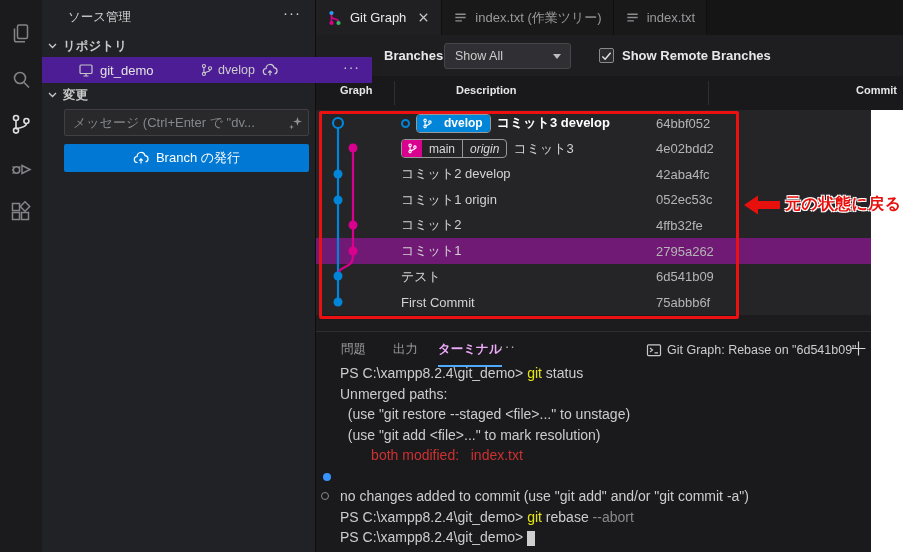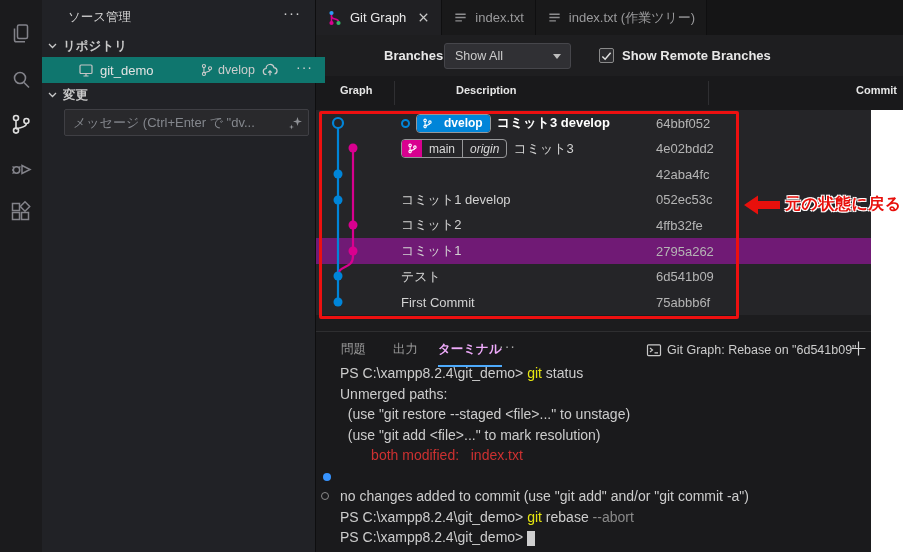--- a/index.html
+++ b/index.html
@@ -12,21 +12,21 @@
   
   .abar{ position:absolute; left:0; top:0; width:42px; height:552px; background:#1b1b1d; z-index:3; }
   .abar-icon{ position:absolute; left:0; width:42px; height:40px; display:flex; align-items:center; justify-content:center; color:#83838a; cursor:pointer; }
   .abar-icon.active{ color:#dedede; }
   
   .sidebar{ position:absolute; left:42px; top:0; width:273px; height:552px; background:#212226; z-index:3; color:#cccccc; }
   .sb-title{ position:absolute; left:26px; top:9px; font-size:12.5px; color:#d2d2d2; }
   .sb-menu{ position:absolute; right:14px; top:4px; font-size:15px; color:#cfcfcf; letter-spacing:1px; cursor:pointer;}
   .sb-section{ position:absolute; left:6px; height:22px; display:flex; align-items:center; gap:6px; font-size:12.5px; font-weight:bold; color:#c9c9c9; }
   .chev{ width:9px; height:6px; }
-  .repo-row{ position:absolute; left:0; top:57px; width:283px; height:26px; background:#0f766e; display:flex; align-items:center; cursor:pointer; }
+  .repo-row{ position:absolute; left:0; top:57px; width:330px; height:26px; background:#4c1d95; display:flex; align-items:center; cursor:pointer; }
   .repo-icon{ margin-left:36px; color:#c5c5c5; display:flex; }
   .repo-name{ margin-left:6px; font-size:13px; color:#e3e3e3; }
   .repo-branch{ position:absolute; left:158px; display:flex; align-items:center; gap:4px; color:#cdcdcd; font-size:12.5px; }
   .repo-cloud{ position:absolute; left:220px; color:#cdcdcd; display:flex; cursor:pointer; }
   .repo-menu{ position:absolute; right:12px; top:2px; color:#cdcdcd; font-size:14px; letter-spacing:1px; cursor:pointer; }
   .msg-input{ position:absolute; left:22px; top:109px; width:245px; height:27px; background:#29292c; border:1px solid #3f3f44; border-radius:2px; color:#d0d0d0; font-size:13px; padding:0 26px 0 8px; font-family:"Liberation Sans", sans-serif; }
   .msg-input::placeholder{ color:#84878d; }
   .sparkle{ position:absolute; left:246px; top:115px; color:#8e9095; }
   .publish-btn{ position:absolute; left:22px; top:144px; width:245px; height:28px; background:#0078d4; border:none; border-radius:2px; color:#ffffff; font-size:13px; display:flex; align-items:center; justify-content:center; gap:7px; cursor:pointer; font-family:"Liberation Sans", sans-serif; }
   
@@ -177,20 +177,27 @@
     </div>
 
     <input class="msg-input" type="text" placeholder="メッセージ (Ctrl+Enter で &quot;dv..." style="">
     <span class="sparkle">
       <svg width="15" height="15" viewBox="0 0 15 15" fill="currentColor">
           <path d="M9.5 2 10.6 5.4 14 6.5 10.6 7.6 9.5 11 8.4 7.6 5 6.5 8.4 5.4z"></path>
           <path d="M3.5 9.5 4.1 11.4 6 12 4.1 12.6 3.5 14.5 2.9 12.6 1 12 2.9 11.4z"></path>
         </svg>
     </span>
 
+    <button class="publish-btn">
+      <svg width="16" height="16" viewBox="0 0 16 16" fill="none" stroke="#ffffff" stroke-width="1.2">
+          <path d="M4.5 12.5a3 3 0 0 1-.4-6A4 4 0 0 1 12 5.6a3.2 3.2 0 0 1 .6 6.3"></path>
+          <path d="M8 13.5V9M6.2 10.6 8 8.8l1.8 1.8"></path>
+        </svg>
+      <span>Branch の発行</span>
+    </button>
   </div>
 
   <div class="main">
 
     <div class="tabbar">
       <div class="tab active">
         <svg width="16" height="16" viewBox="0 0 16 16" fill="none">
             <path d="M4.5 3v10" stroke="#d9008f" stroke-width="1.6"></path>
             <path d="M4.5 6.5c0 3.5 7 1.5 7 5" stroke="#d9008f" stroke-width="1.6"></path>
             <circle cx="4.5" cy="3" r="2.1" fill="#2f9cf4"></circle>
@@ -201,27 +208,27 @@
         <span class="close">
           <svg width="13" height="13" viewBox="0 0 14 14" stroke="#c8c8c8" stroke-width="1.3">
               <path d="M3 3l8 8M11 3l-8 8"></path>
             </svg>
         </span>
       </div>
       <div class="tab">
         <svg width="15" height="15" viewBox="0 0 16 16" stroke="#8d8d8f" stroke-width="1.4">
             <path d="M2.5 4.5h11M2.5 8h11M2.5 11.5h7"></path>
           </svg>
-        <span>index.txt</span>
+        <span>index.txt (作業ツリー)</span>
       </div>
       <div class="tab">
         <svg width="15" height="15" viewBox="0 0 16 16" stroke="#8d8d8f" stroke-width="1.4">
             <path d="M2.5 4.5h11M2.5 8h11M2.5 11.5h7"></path>
           </svg>
-        <span>index.txt (作業ツリー)</span>
+        <span>index.txt</span>
       </div>
     </div>
 
     <div class="gg-toolbar">
       <span class="gg-branches-label">Branches:</span>
       <div class="gg-dropdown">
         <span class="val">Show All</span>
         <span class="caret"></span>
       </div>
       <div class="gg-checkbox">
@@ -273,25 +280,28 @@
                 </svg>
               </span>
               <span class="blabel">main</span>
               <span class="blabel remote">origin</span>
             </span>
             <span class="msg">コミット3</span>
           </div>
           <span class="hash">4e02bdd2</span>
         </div>
         <div class="crow" style="top: 51.2px;">
+          <div class="desc">
+            <span class="msg">コミット2 develop</span>
+          </div>
           <span class="hash">42aba4fc</span>
         </div>
         <div class="crow" style="top: 76.8px;">
           <div class="desc">
-            <span class="msg">コミット1 develop</span>
+            <span class="msg">コミット1 origin</span>
           </div>
           <span class="hash">052ec53c</span>
         </div>
         <div class="crow" style="top: 102.4px;">
           <div class="desc">
             <span class="msg">コミット2</span>
           </div>
           <span class="hash">4ffb32fe</span>
         </div>
         <div class="crow hl" style="top: 128px;">

